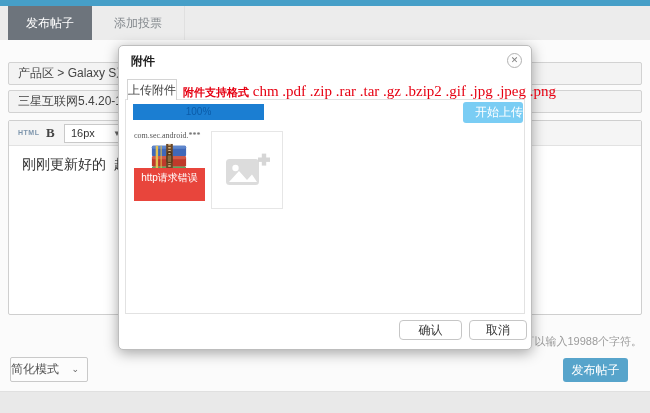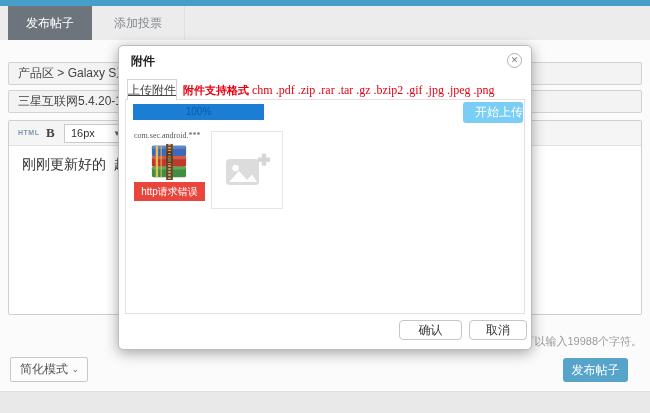--- a/index.html
+++ b/index.html
@@ -35,21 +35,21 @@
     position:absolute; left:55px; top:3px; width:62px; height:19px; background:#fff;
     border:1px solid #c9c9c9; font-size:11px; line-height:17px; padding-left:6px; color:#333; cursor:pointer;
   }
   .tb-size .arrow { position:absolute; right:4px; top:0; font-size:8px; color:#666; line-height:17px; }
   .tb-color { position:absolute; left:124px; top:5px; font-size:12px; color:#444; cursor:pointer; }
   .editor-text { position:absolute; left:13px; top:35px; font-size:14px; color:#333; white-space:pre; }
   .charcount { position:absolute; right:8px; top:334px; font-size:11px; color:#9b9b9b; }
   .modebox {
     position:absolute; left:10px; top:357px; width:78px; height:25px;
     border:1px solid #c9c9c9; border-radius:2px; background:#fcfcfc; cursor:pointer;
-    font-size:12px; color:#555; line-height:23px; padding-left:9px;
+    font-size:12px; color:#555; line-height:23px; 
   }
   .modebox .chev { position:absolute; right:8px; top:0; font-size:9px; color:#666; }
   .publishbtn {
     position:absolute; left:563px; top:358px; width:65px; height:24px;
     background:#57a4cb; border:none; border-radius:3px; color:#fff; font-size:12px;
     text-align:center; line-height:24px; cursor:pointer;
   }
   .footerstrip { position:absolute; left:0; top:391px; width:650px; height:22px; background:#e9e9e9; border-top:1px solid #e0e0e0; }
   
   .modal {
@@ -58,24 +58,24 @@
     box-shadow:0 3px 14px rgba(0,0,0,.35); z-index:10;
   }
   .modal-title { position:absolute; left:12px; top:7px; font-size:12px; font-weight:bold; color:#222; }
   .modal-close {
     position:absolute; right:9px; top:7px; width:15px; height:15px; border:1px solid #b2b2b2;
     border-radius:50%; color:#808080; font-size:9px; line-height:13px; text-align:center; cursor:pointer; background:#fdfdfd;
   }
   .modal-tab {
     position:absolute; left:8px; top:33px; width:50px; height:21px; background:#fff;
     border:1px solid #d4d4d4; border-bottom:none; z-index:3; text-align:center;
-    font-size:12px; color:#444; line-height:20px; cursor:pointer;text-decoration:underline;
+    font-size:12px; color:#444; line-height:20px; cursor:pointer;
   }
   .format-hint { position:absolute; left:64px; top:37px; font-size:11px; color:#e60012; white-space:nowrap; }
-  .format-hint .exts { font-family:"Liberation Serif","DejaVu Serif",serif; font-size:12px;margin-top:36px; }
+  .format-hint .exts { font-family:"Liberation Serif","DejaVu Serif",serif; font-size:15px;margin-top:36px; }
   .panel {
     position:absolute; left:6px; top:53px; width:400px; height:215px;
     border:1px solid #e2e2e2; background:#fff;
   }
   .progress {
     position:absolute; left:7px; top:4px; width:131px; height:16px; background:#1b7ed2;
     text-align:center; font-size:10px; line-height:16px; color:#0b5ca9;
   }
   .btn-continue {
     position:absolute; left:271px; top:2px; width:60px; height:21px; background:#fff;
@@ -85,21 +85,21 @@
     position:absolute; left:337px; top:2px; width:60px; height:21px; background:#7acdf4;
     border:none; border-radius:3px; font-size:12px; color:#fff; line-height:21px; text-align:right; cursor:pointer;
   }
   .file-card { position:absolute; left:8px; top:31px; width:71px; height:70px; background:#fff; }
   .file-name {
     font-family:"Liberation Serif","DejaVu Serif",serif; font-size:8px; color:#555;
     height:11px; overflow:hidden; white-space:nowrap; text-align:left;
   }
   .file-icon { position:absolute; left:16px; top:12px; }
   .file-error {
-    position:absolute; left:0; bottom:0; width:100%; height:19px; background:#e8453c;
+    position:absolute; left:0; bottom:0; width:100%; height:33px; background:#e8453c;
     color:#fff; font-size:10px; text-align:center; line-height:19px;
   }
   .img-card {
     position:absolute; left:85px; top:31px; width:72px; height:78px; background:#fff;
     border:1px solid #e6e6e6; cursor:pointer;
   }
   .img-card svg { position:absolute; left:13px; top:20px; }
   .btn-confirm, .btn-cancel {
     position:absolute; top:274px; height:20px; background:#fff; border:1px solid #c6c6c6;
     border-radius:4px; font-size:12px; color:#333; text-align:center; line-height:18px; cursor:pointer;

